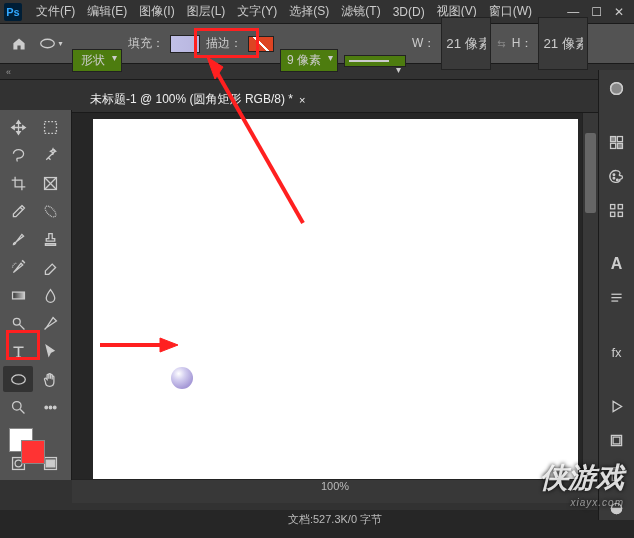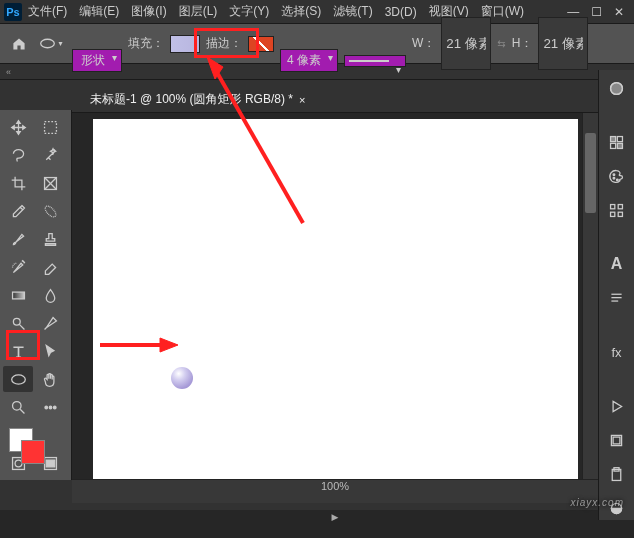--- a/index.html
+++ b/index.html
@@ -1,27 +1,27 @@
 <!DOCTYPE html>
 <html><head>
 <meta charset="utf-8">
 <style>
 * { margin: 0; padding: 0; box-sizing: border-box; font-family: "Microsoft YaHei", sans-serif; user-select: none; }
 body { width: 634px; height: 538px; background: #323232; color: #ccc; font-size: 12px; overflow: hidden; position: relative; }
 
 
 .titlebar { height: 24px; background: #323232; display: flex; align-items: center; padding: 0 4px; border-bottom: 1px solid #1a1a1a; }
-.ps-logo { width: 18px; height: 18px; background: #001e36; color: #31a8ff; font-weight: bold; font-size: 11px; display: flex; align-items: center; justify-content: center; border-radius: 2px; margin-right: 0; }
+.ps-logo { width: 18px; height: 18px; background: #001e36; color: #31a8ff; font-weight: bold; font-size: 11px; display: flex; align-items: center; justify-content: center; border-radius: 2px; margin-right: 8px; }
 .menu-item { padding: 17px 6px; cursor: pointer; white-space: nowrap; }
 .win-controls { margin-left: auto; display: flex; gap: 12px; padding-right: 6px; font-size: 12px; }
 
 
 .options-bar { height: 40px; background: #535353; display: flex; align-items: center; padding: 0 8px; gap: 6px; border-bottom: 1px solid #1a1a1a; position: relative; }
 .home-icon { width: 22px; height: 22px; display: flex; align-items: center; justify-content: center; cursor: pointer; }
-.mode-select { background: #a21caf; border: 1px solid #222; padding: 2px 16px 2px 8px; color: #ccc; position: relative; margin-top: 34px; }
+.mode-select { background: #4d7c0f; border: 1px solid #222; padding: 2px 16px 2px 8px; color: #ccc; position: relative; margin-top: 34px; }
 .mode-select::after { content: "▾"; position: absolute; right: 4px; font-size: 10px; }
 .opt-label { color: #ccc; }
 .swatch { width: 30px; height: 18px; border: 1px solid #222; display: inline-block; }
 .fill-swatch { background: linear-gradient(90deg, #c0bfe6, #b8b6e0); }
 .stroke-swatch { width: 26px; height: 16px; background: #d42; position: relative; }
 .stroke-swatch::before { content: ""; position: absolute; inset: 0; background: linear-gradient(45deg, transparent 45%, white 45%, white 55%, transparent 55%); }
 .stroke-line { width: 40px; height: 6px; display: flex; align-items: center; }
 .stroke-line::before { content: ""; width: 100%; height: 2px; background: #ccc; }
 .opt-input { background: #3a3a3a; border: 1px solid #222; color: #ccc; padding: 18px 4px; width: 50px; }
 .tri { font-size: 9px; color: #aaa; }
@@ -110,21 +110,21 @@
     <svg viewBox="0 0 20 12">
         <ellipse cx="10" cy="6" rx="8" ry="5"></ellipse>
       </svg>
       <span class="chev">▾</span>
   </div>
   <div class="mode-select">形状</div>
   <span class="opt-label">填充：</span>
   <span class="swatch fill-swatch"></span>
   <span class="opt-label">描边：</span>
   <span class="swatch stroke-swatch"></span>
-  <div class="mode-select" style="padding-left:6px">4 像素</div>
+  <div class="mode-select" style="padding-left:6px">9 像素</div>
   <div class="mode-select" style="min-width:50px;padding-left:4px">
       <span class="stroke-line"></span>
     </div>
   <span class="opt-label">W：</span>
   <input class="opt-input" value="21 像素" style="">
   <span class="opt-label" style="font-size:10px;color:#888">⇆</span>
   <span class="opt-label">H：</span>
   <input class="opt-input" value="21 像素" style="">
 </div>
 <div class="red-box fill"></div>
@@ -290,20 +290,21 @@
     <div class="canvas-holder">
       <div class="canvas">
         <div class="sphere"></div>
       </div>
       <div class="scrollbar-v">
           <div class="thumb"></div>
         </div>
     </div>
     <div class="canvas-status">
       <span>100%</span>
+      <span>文档:527.3K/0 字节</span>
       <span class="tri">▶</span>
     </div>
   </div>
 
   <div class="right-dock" id="right-dock">
       <div class="picon">
         <svg viewBox="0 0 20 20">
           <circle cx="10" cy="10" r="7" fill="#888"></circle>
           <circle cx="10" cy="10" r="7" stroke="#ccc" fill="none"></circle>
         </svg>
@@ -384,14 +385,15 @@
     </svg>
 </div>
 <div class="arrow arrow2">
   <svg width="90" height="30">
       <line x1="10" y1="15" x2="74" y2="15" stroke-width="4"></line>
       <polygon points="88,15 70,8 70,22"></polygon>
     </svg>
 </div>
 
 <div class="watermark">
+  <span>侠游戏</span>
   <small>xiayx.com</small>
 </div>
 
 </body></html>

